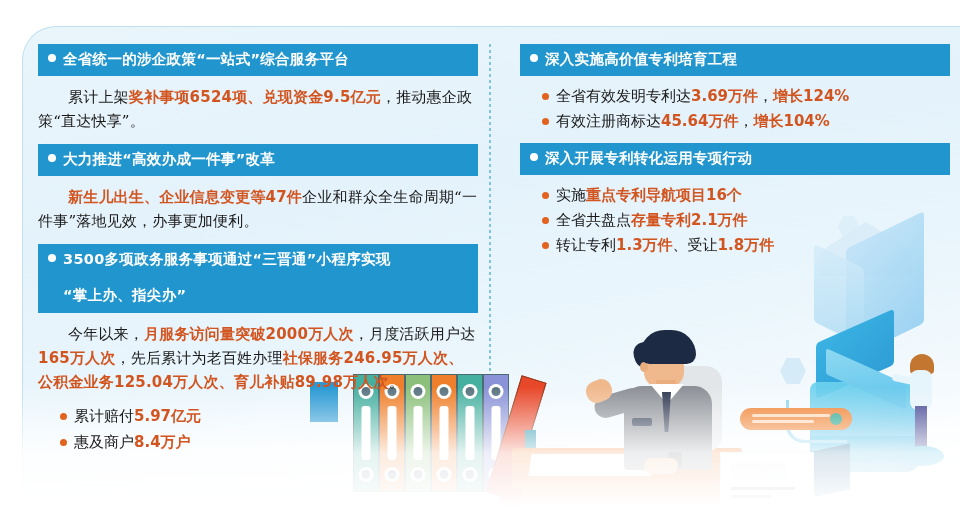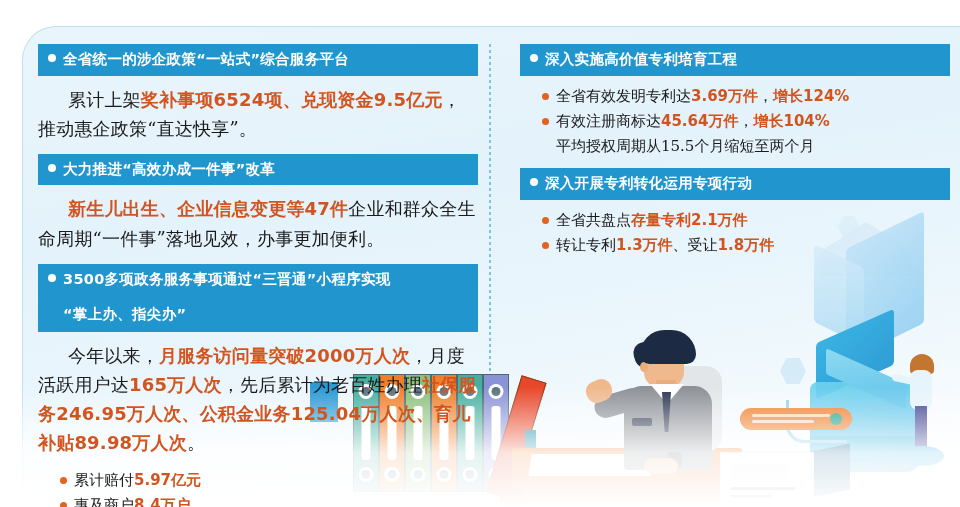--- a/index.html
+++ b/index.html
@@ -48,21 +48,21 @@
   .bar .dot{
     display:inline-block;width:8px;height:8px;border-radius:50%;
     background:#ffffff;vertical-align:2px;margin-right:7px;
   }
   .bar .bar-text{display:inline;}
   .bar.indent2 .l2{display:block;padding-left:15px;margin-top:15px;}
 
   
   .para{
     font-family:"DejaVu Serif","Liberation Serif",serif;
-    font-size:18px;line-height:1.62;color:#1a1a1a;
+    font-size:15px;line-height:1.62;color:#1a1a1a;
     margin:0 0 11px 0;text-indent:30px;
     letter-spacing:0.2px;
   }
   .para .hl{color:#d2541f;font-weight:bold;font-family:"DejaVu Sans","Liberation Sans",sans-serif;}
 
   
   .blist{list-style:none;margin:0 0 10px 0;padding:0 0 0 22px;}
   .blist li{
     font-family:"DejaVu Serif","Liberation Serif",serif;
     font-size:15px;line-height:1.55;color:#1a1a1a;
@@ -295,22 +295,22 @@
       <ul class="blist">
         <li><span class="bdot"></span><span>累计赔付</span><span class="hl">5.97亿元</span></li>
         <li><span class="bdot"></span><span>惠及商户</span><span class="hl">8.4万户</span></li>
       </ul>
     </div>
   <div class="col col-right" id="col-right">
       <div class="bar"><span class="dot"></span><span class="bar-text">深入实施高价值专利培育工程</span></div>
       <ul class="blist">
         <li><span class="bdot"></span><span>全省有效发明专利达</span><span class="hl">3.69万件</span><span>，</span><span class="hl">增长124%</span></li>
         <li><span class="bdot"></span><span>有效注册商标达</span><span class="hl">45.64万件</span><span>，</span><span class="hl">增长104%</span></li>
-        <li class="nodot"><span>平均授权周期从15.5个月缩短至两个月</span></li>
       </ul>
       <div class="bar"><span class="dot"></span><span class="bar-text">深入开展专利转化运用专项行动</span></div>
       <ul class="blist">
+        <li><span class="bdot"></span><span>实施</span><span class="hl">重点专利导航项目16个</span></li>
         <li><span class="bdot"></span><span>全省共盘点</span><span class="hl">存量专利2.1万件</span></li>
         <li><span class="bdot"></span><span>转让专利</span><span class="hl">1.3万件</span><span>、受让</span><span class="hl">1.8万件</span></li>
       </ul>
     </div>
 
 </div>
 
 </body></html>

